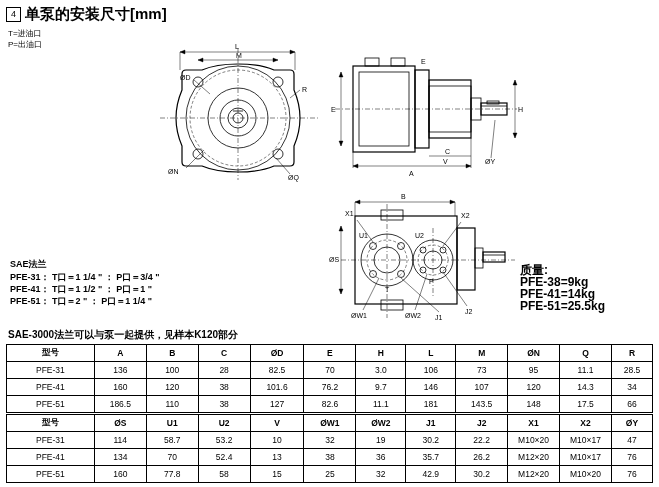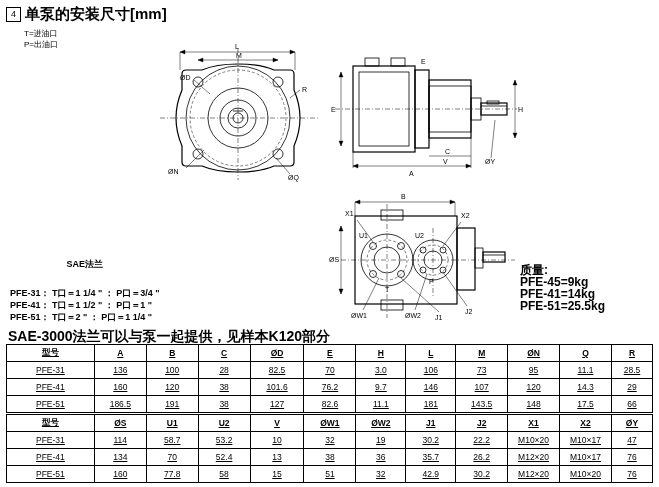--- a/index.html
+++ b/index.html
@@ -16,34 +16,33 @@
 
   
   .header{position:absolute;left:6px;top:5px;display:flex;align-items:center;}
   .header .numbox{
     border:1px solid #000;width:13px;height:13px;
     display:flex;align-items:center;justify-content:center;
     font-size:9px;line-height:1;margin-right:4px;
   }
   .header .htitle{font-size:15px;font-weight:bold;}
 
-  .portlegend{position:absolute;left:8px;top:28px;line-height:11px;font-size:8px;margin-left:16px;}
+  .portlegend{position:absolute;left:8px;top:28px;line-height:11px;font-size:8px;}
 
   
   .saenote{position:absolute;left:10px;top:258px;line-height:12px;font-size:9px;font-weight:bold;}
-  .saenote .t1{margin-bottom:17px;text-align:center;}
+  .saenote .t1{margin-bottom:1px;}
   .weightnote{position:absolute;left:520px;top:264px;line-height:12px;font-size:12px;font-weight:bold;}
 
-  .k120note{position:absolute;left:8px;top:328px;font-size:14px;font-weight:bold;}
+  .k120note{position:absolute;left:8px;top:328px;font-size:10px;font-weight:bold;}
 
   
   table.dim{
     position:absolute;border-collapse:collapse;
     font-size:8.5px;
-    text-decoration:underline;
   }
   table.dim td,table.dim th{
     border:1px solid #000;text-align:center;
     height:16px;padding:0;font-weight:normal;
   }
   table.dim th{font-weight:bold;}
   #tbl1{left:6px;top:344px;width:647px;}
   #tbl2{left:6px;top:414px;width:647px;}
 
   
@@ -244,21 +243,21 @@
 
   <div class="saenote">
     <div class="t1">SAE法兰</div>
     <div>PFE-31： T口＝1 1/4 "  ：  P口＝3/4 "</div>
     <div>PFE-41： T口＝1 1/2 "  ：  P口＝1 "</div>
     <div>PFE-51： T口＝2 "   ：   P口＝1 1/4 "</div>
   </div>
 
   <div class="weightnote">
     <div>质量:</div>
-    <div>PFE-45=9kg</div>
+    <div>PFE-38=9kg</div>
     <div>PFE-41=14kg</div>
     <div>PFE-51=25.5kg</div>
   </div>
 
   <div class="k120note">SAE-3000法兰可以与泵一起提供，见样本K120部分</div>
 
   <table class="dim" id="tbl1">
     <colgroup>
       <col style="width:88px">
         <col style="width:52px">
@@ -309,26 +308,26 @@
         <td>160</td>
         <td>120</td>
         <td>38</td>
         <td>101.6</td>
         <td>76.2</td>
         <td>9.7</td>
         <td>146</td>
         <td>107</td>
         <td>120</td>
         <td>14.3</td>
-        <td>29</td>
+        <td>34</td>
       </tr>
       <tr>
         <td>PFE-51</td>
         <td>186.5</td>
-        <td>191</td>
+        <td>110</td>
         <td>38</td>
         <td>127</td>
         <td>82.6</td>
         <td>11.1</td>
         <td>181</td>
         <td>143.5</td>
         <td>148</td>
         <td>17.5</td>
         <td>66</td>
       </tr>
@@ -394,21 +393,21 @@
         <td>M12×20</td>
         <td>M10×17</td>
         <td>76</td>
       </tr>
       <tr>
         <td>PFE-51</td>
         <td>160</td>
         <td>77.8</td>
         <td>58</td>
         <td>15</td>
-        <td>51</td>
+        <td>25</td>
         <td>32</td>
         <td>42.9</td>
         <td>30.2</td>
         <td>M12×20</td>
         <td>M10×20</td>
         <td>76</td>
       </tr>
     </tbody>
   </table>
 

